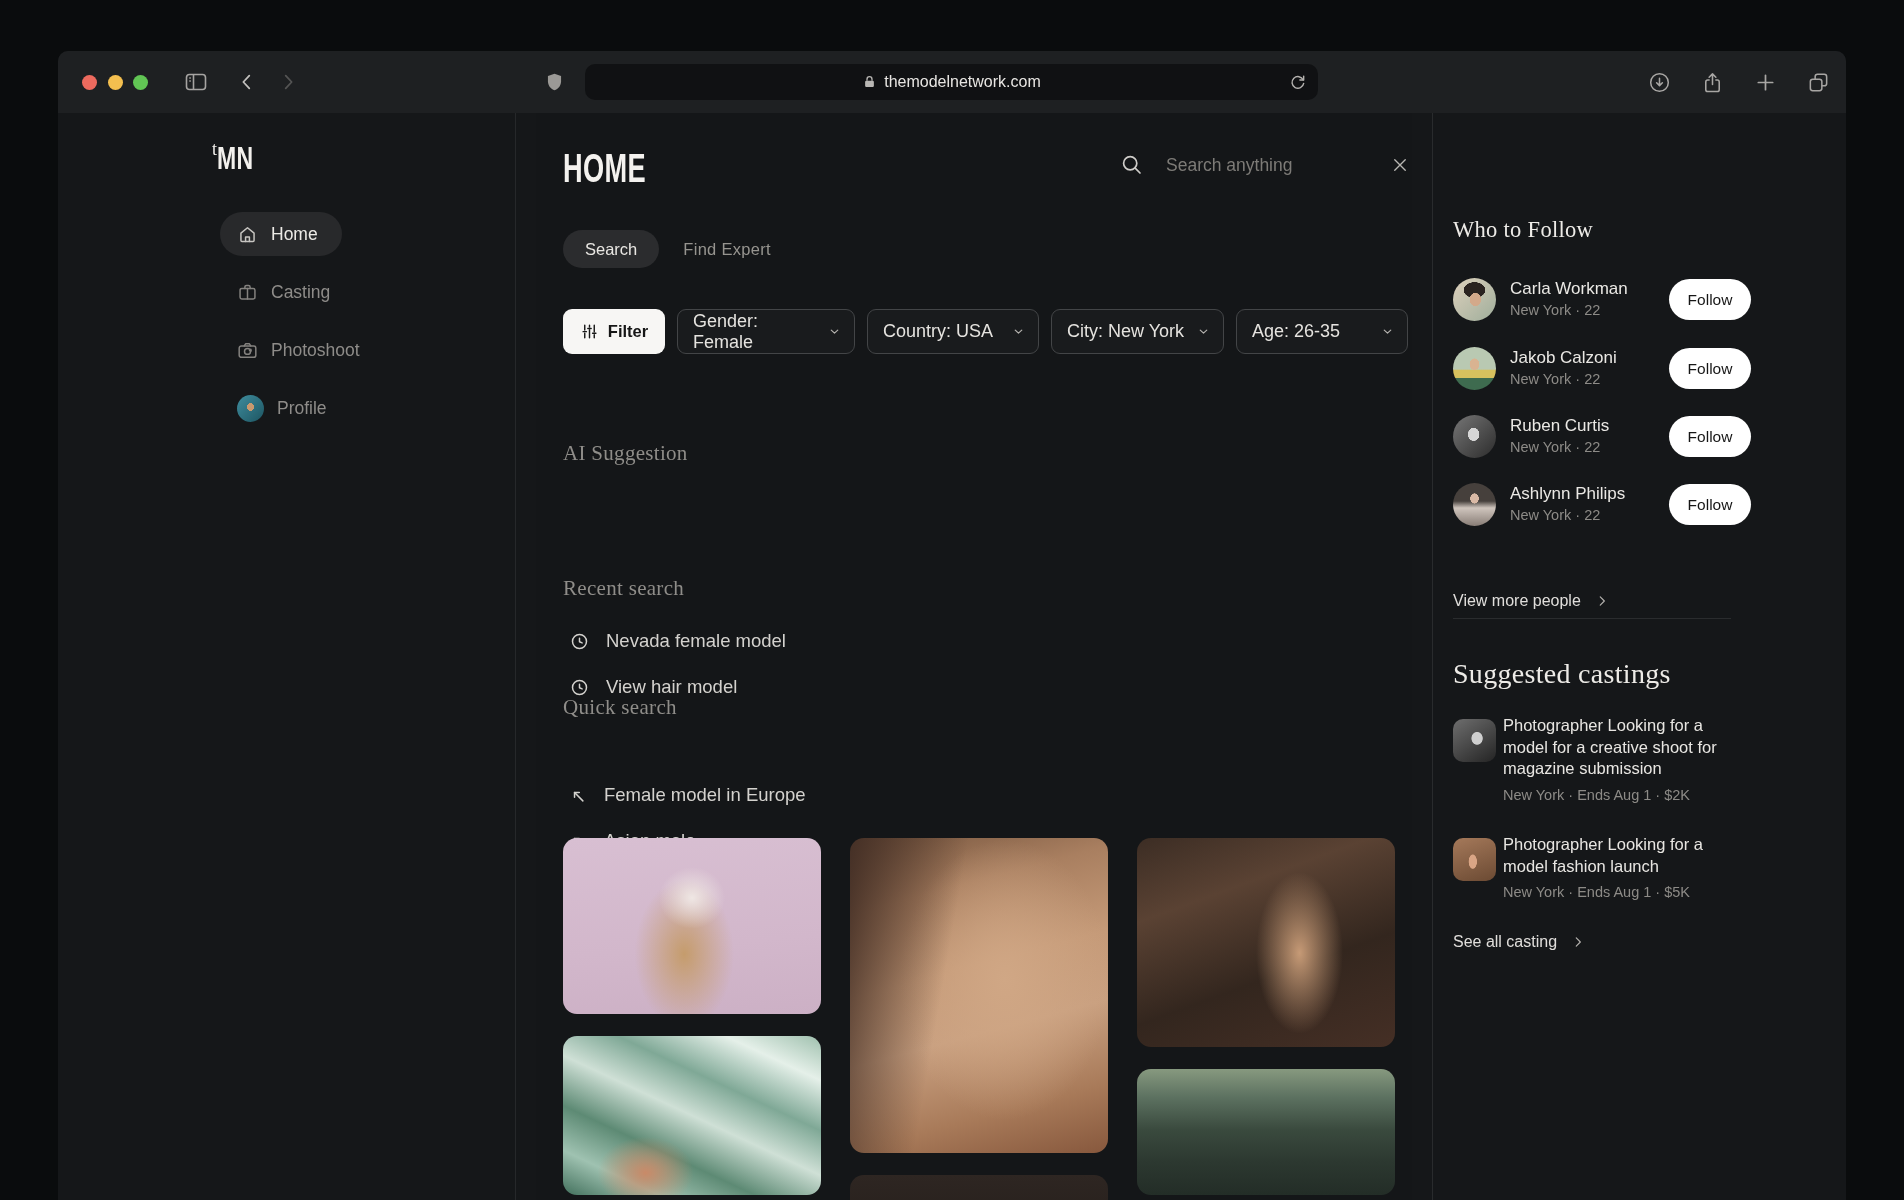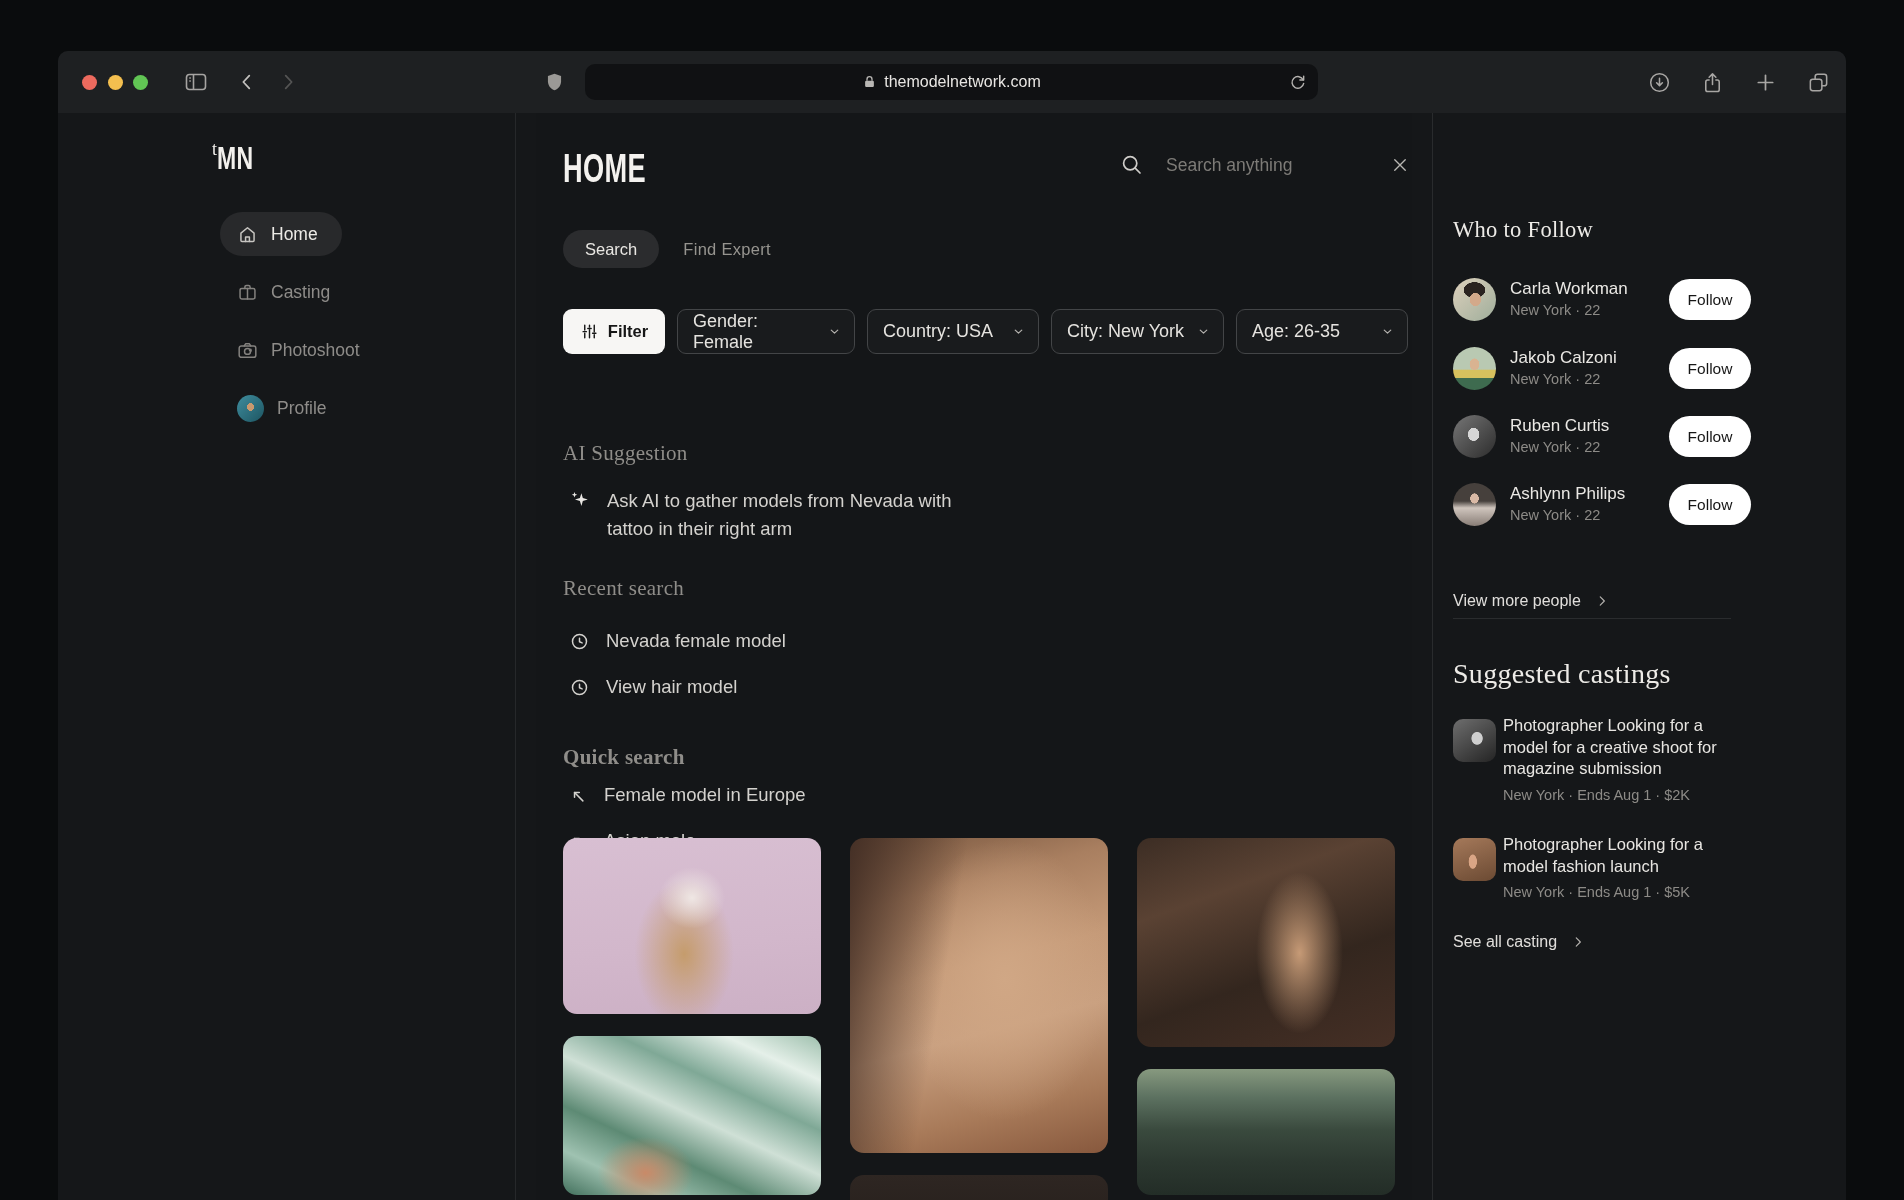--- a/index.html
+++ b/index.html
@@ -91,21 +91,21 @@
     display:flex; align-items:center; justify-content:space-between; padding:0 13px 0 15px;
     color:#e5e3df; font-size:18px; gap:10px;
   }
   .dd-gender { width:178px; } .dd-country { width:172px; } .dd-city { width:173px; } .dd-age { width:172px; }
   .dropdown .chev { color:#b5b3af; }
 
   .section-h {
     position:absolute; left:27px; font-family:"Liberation Serif","DejaVu Serif",serif;
     font-size:21px; color:#8f8d89; letter-spacing:.3px;
   }
-  .sh-ai { top:328px; } .sh-recent { top:463px; } .sh-quick { top:632px;font-weight:bold; }
+  .sh-ai { top:328px; } .sh-recent { top:463px; } .sh-quick { top:582px; }
 
   .sugg-row { position:absolute; left:33px; display:flex; gap:16px; color:#d4d2ce; font-size:18.5px; }
   .sugg-row .sicon { color:#d4d2ce; margin-top:2px; flex:0 0 auto; }
   .ai-item { top:374px; }
   .ai-item .lines div { line-height:27.5px; }
   .ri-1 { top:516px; } .ri-2 { top:562px; }
   .qi-1 { top:671px; } .qi-2 { top:717px; }
   .sugg-row.center { align-items:center; }
 
   
@@ -350,32 +350,20 @@
           <span>Age: 26-35</span>
           <span class="chev">
               <svg width="13" height="13" viewBox="0 0 24 24" fill="none" stroke="currentColor" stroke-width="2.2" stroke-linecap="round" stroke-linejoin="round">
                 <path d="M6 9.5 L12 15 L18 9.5"></path>
               </svg>
             </span>
         </div>
       </div>
 
       <div class="section-h sh-ai">AI Suggestion</div>
-      <div class="sugg-row ai-item">
-        <span class="sicon">
-          <svg width="22" height="22" viewBox="0 0 24 24">
-              <path d="M13.5 4.5 L15.1 9.9 L20.5 11.5 L15.1 13.1 L13.5 18.5 L11.9 13.1 L6.5 11.5 L11.9 9.9 Z" fill="#e9e7e3"></path>
-              <path d="M6 3.2 L6.8 5.4 L9 6.2 L6.8 7 L6 9.2 L5.2 7 L3 6.2 L5.2 5.4 Z" fill="#e9e7e3"></path>
-            </svg>
-        </span>
-        <span class="lines">
-          <div>Ask AI to gather models from Nevada with</div>
-          <div>tattoo in their right arm</div>
-        </span>
-      </div>
 
       <div class="section-h sh-recent">Recent search</div>
       <div class="sugg-row center ri-1">
         <span class="sicon">
           <svg width="21" height="21" viewBox="0 0 24 24" fill="none" stroke="#d4d2ce" stroke-width="1.7" stroke-linecap="round" stroke-linejoin="round">
               <circle cx="12" cy="12" r="8"></circle>
               <path d="M12 8.2 V12.3 L15 13.6"></path>
             </svg>
         </span>
         <span>Nevada female model</span>

